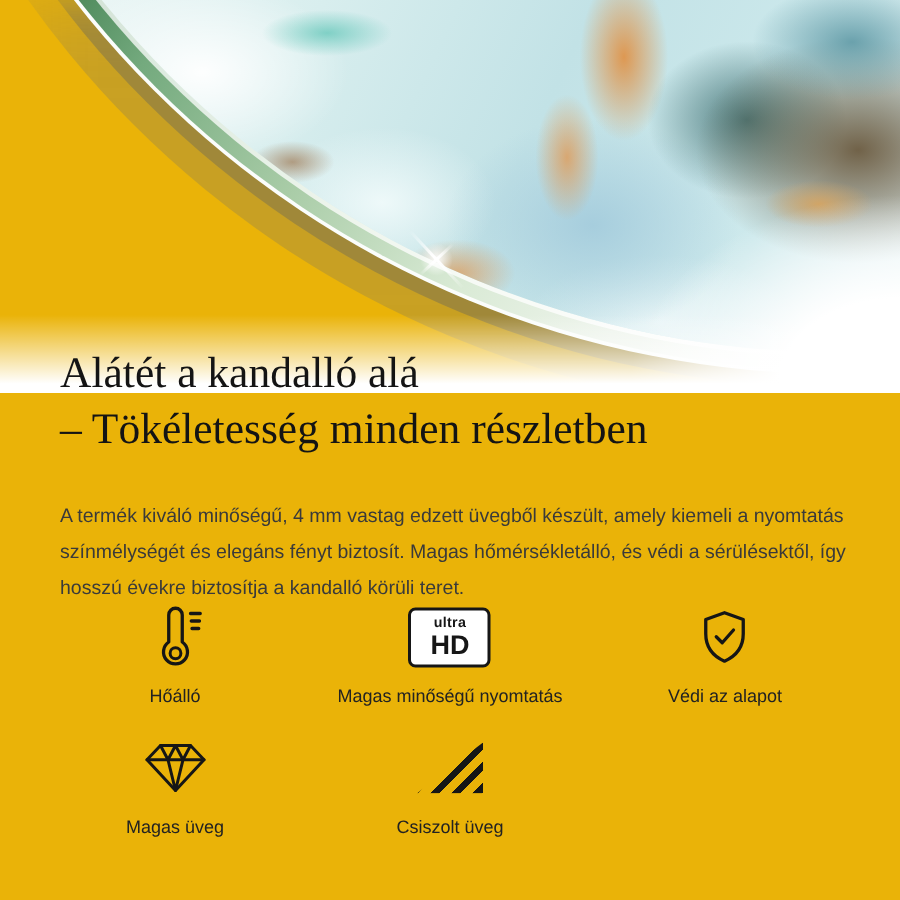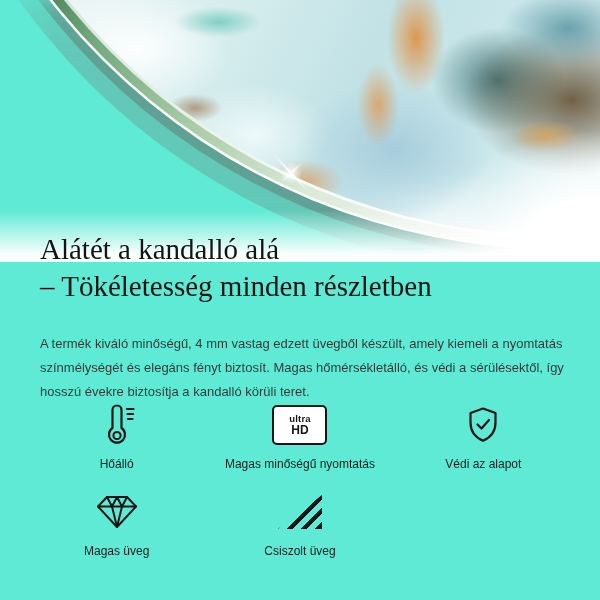--- a/index.html
+++ b/index.html
@@ -1,19 +1,19 @@
 <!DOCTYPE html>
 <html><head>
 <meta charset="utf-8">
 <style>
   * { margin:0; padding:0; box-sizing:border-box; }
   html,body { width:600px; height:600px; background:#ffffff; }
   body { font-family:"Liberation Sans", sans-serif; position:relative; overflow:hidden; }
 
-  .page { position:absolute; inset:0; background:#5eead4; }
+  .page { position:absolute; inset:0; background:#eab308; }
 
   
   .hero { position:absolute; left:0; top:0; width:600px; height:262px; overflow:hidden; }
 
   .disc-layer { position:absolute; inset:0; }
 
   .shadow-ambient {
     clip-path: circle(652px at 550px -378px);
     background: rgba(110,112,108,0.28);
     filter: blur(30px);
@@ -93,21 +93,21 @@
   .feature-label { margin-top:9px; font-size:12px; color:#222222; white-space:nowrap; }
 
   .icon-stroke { stroke:#161616; fill:none; stroke-linecap:round; stroke-linejoin:round; }
 
   .uhd-box {
     width:55px; height:40px; border:2.5px solid #161616; border-radius:5px;
     display:flex; flex-direction:column; align-items:center; justify-content:center;
     line-height:1; color:#161616; background:#fff;
   }
   .uhd-top { font-size:9.5px; font-weight:600; letter-spacing:0.2px; }
-  .uhd-bottom { font-size:12px; font-weight:700; margin-top:1px; }
+  .uhd-bottom { font-size:18px; font-weight:700; margin-top:1px; }
 
   .stripes {
     width:44px; height:34px;
     clip-path: polygon(0% 100%, 100% 0%, 100% 100%);
     background: repeating-linear-gradient(135deg, #161616 0px, #161616 4.5px,
                 rgba(0,0,0,0) 4.5px, rgba(0,0,0,0) 10px);
   }
 </style>
 </head>
 <body>

